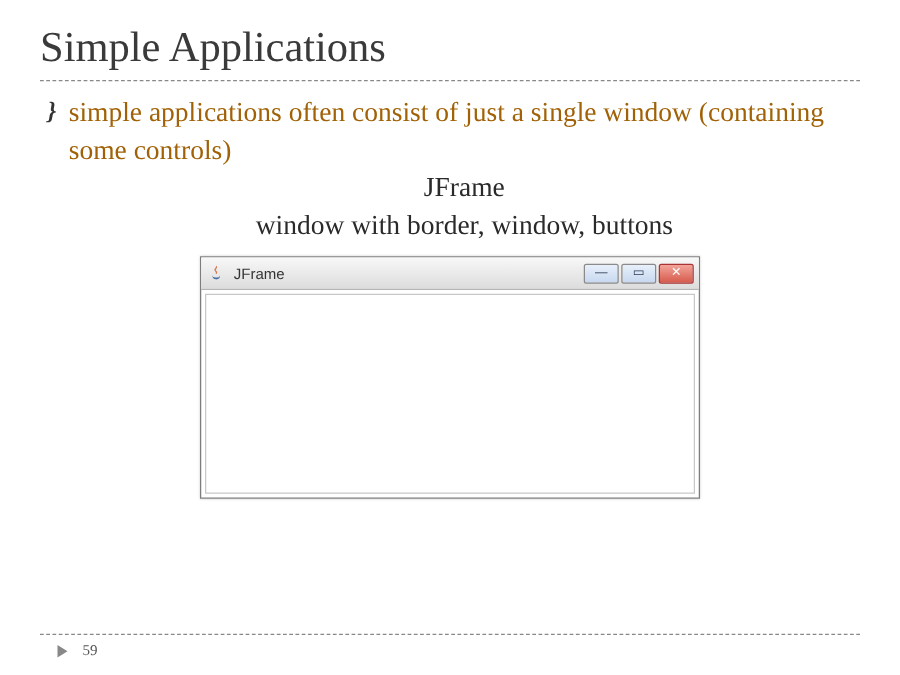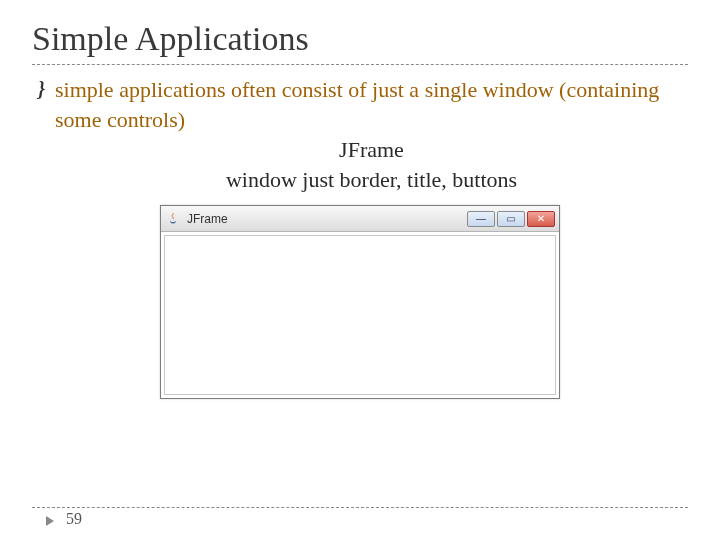--- a/index.html
+++ b/index.html
@@ -1,21 +1,21 @@
 <!DOCTYPE html>
 <html><head>
 <meta charset="utf-8">
 <style>
   * { box-sizing: border-box; margin: 0; padding: 0; }
   html, body { width: 720px; height: 540px; background: #fff; font-family: Georgia, "Times New Roman", serif; color: #333; }
   .slide { width: 720px; height: 540px; padding: 20px 32px 12px 32px; position: relative; }
   .title { font-size: 34px; font-weight: 400; color: #3a3a3a; margin-bottom: 6px; }
   .rule { border: none; border-top: 1px dashed #888; margin-bottom: 10px; }
   .rule-bottom { border: none; border-top: 1px dashed #888; position: absolute; left: 32px; right: 32px; bottom: 32px; }
-  .page-num { position: absolute; left: 66px; bottom: 12px; font-size: 16px; color: #555; }
+  .page-num { position: absolute; left: 66px; bottom: 12px; font-size: 12px; color: #555; }
   .page-arrow { position: absolute; left: 46px; bottom: 14px; width: 0; height: 0; border-top: 5px solid transparent; border-bottom: 5px solid transparent; border-left: 8px solid #888; }
 
   .bullet-row { display: flex; align-items: flex-start; gap: 10px; padding-left: 6px; }
   .bullet-mark { font-size: 20px; line-height: 28px; color: #333; font-family: Georgia, serif; font-style: italic; font-weight: bold; }
   .bullet-body { font-size: 22px; line-height: 30px; color: #a16207; }
   .centered-line { text-align: center; font-size: 22px; line-height: 30px; color: #2a2a2a; }
 
   
   .jframe-wrap { display: flex; justify-content: center; margin-top: 10px; }
   .jframe { width: 400px; border: 1px solid #7d7d7d; background: #fff; box-shadow: 0 0 2px rgba(0,0,0,.2); font-family: "Segoe UI", Tahoma, sans-serif; }
@@ -34,21 +34,21 @@
 
 <div class="slide">
   <div class="title">Simple Applications</div>
   <hr class="rule">
 
   <div class="bullet-row">
     <div class="bullet-mark">}</div>
     <div>
       <div class="bullet-body">simple applications often consist of just a single window (containing some controls)</div>
       <div class="centered-line">JFrame</div>
-      <div class="centered-line">window just border, title, buttons</div>
+      <div class="centered-line">window with border, window, buttons</div>
     </div>
   </div>
 
   <div class="jframe-wrap">
     <div class="jframe">
       <div class="titlebar">
         <span class="java-icon">
           <svg viewBox="0 0 16 16" width="16" height="16">
             <path d="M5 9 C5 11 7 11 8 11 C9 11 11 11 11 9 L11 10 C11 12 9 12.5 8 12.5 C7 12.5 5 12 5 10 Z" fill="#4a6fa5"></path>
             <path d="M8 2 C9 3 7 4 7 5 C7 6 9 6 8 8" stroke="#d9734a" stroke-width="1" fill="none"></path>

